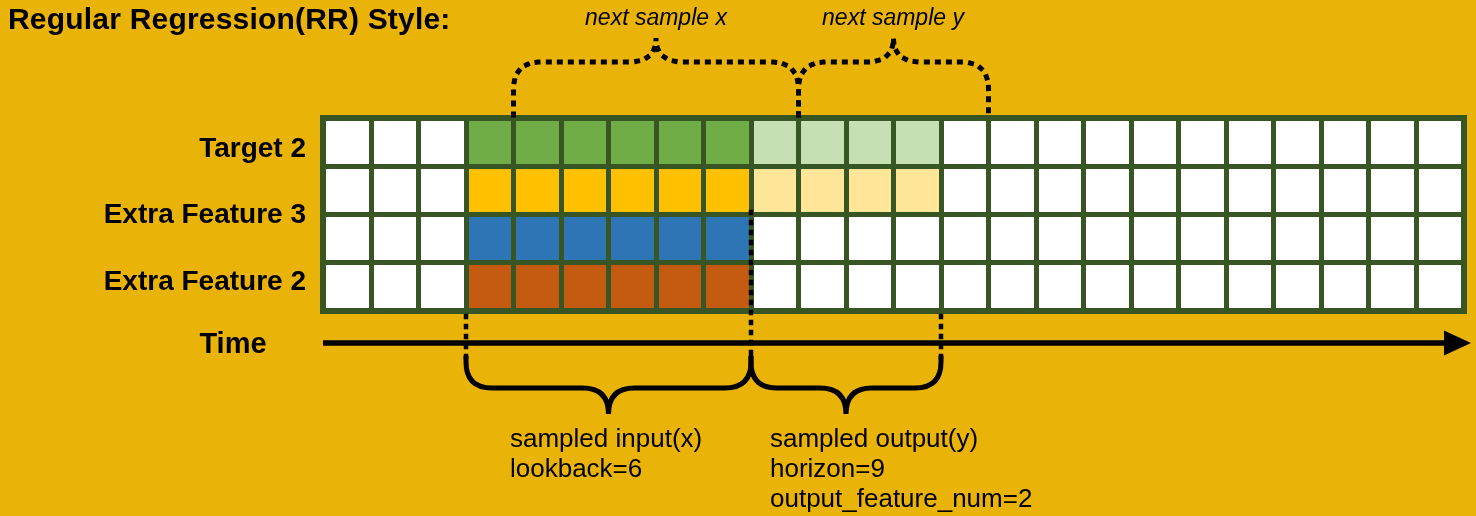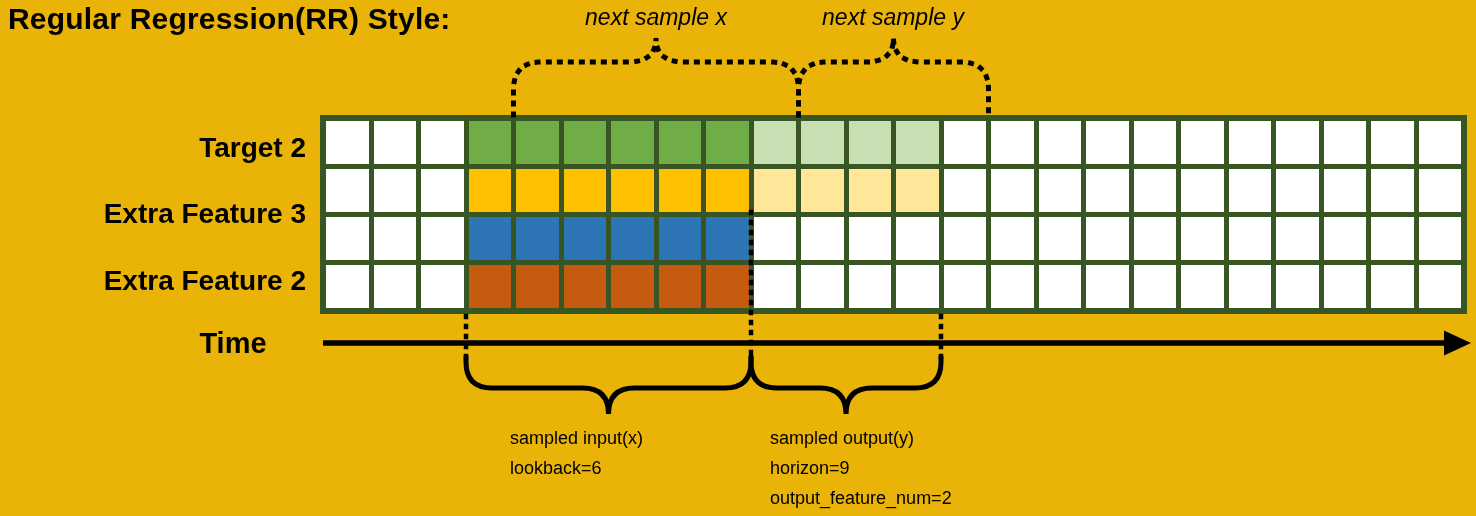--- a/index.html
+++ b/index.html
@@ -29,21 +29,21 @@
   .svg-overlay{position:absolute;left:0;top:0;width:1476px;height:516px;}
   .float-label{
     position:absolute;font-size:23px;font-style:italic;white-space:nowrap;
     transform:translateX(-50%);
   }
   .time-label{
     position:absolute;left:160px;top:326px;width:146px;text-align:center;
     font-size:29px;font-weight:bold;line-height:34px;
   }
   .note-block{
-    position:absolute;top:423px;font-size:18px;line-height:30px;
+    position:absolute;top:423px;font-size:26px;line-height:30px;
     font-weight:500;white-space:nowrap;
   }
   .note-block div{white-space:nowrap;}
   .note-input{left:510px;}
   .note-output{left:770px;}
 </style>
 </head>
 <body>
 
 <div class="stage">

